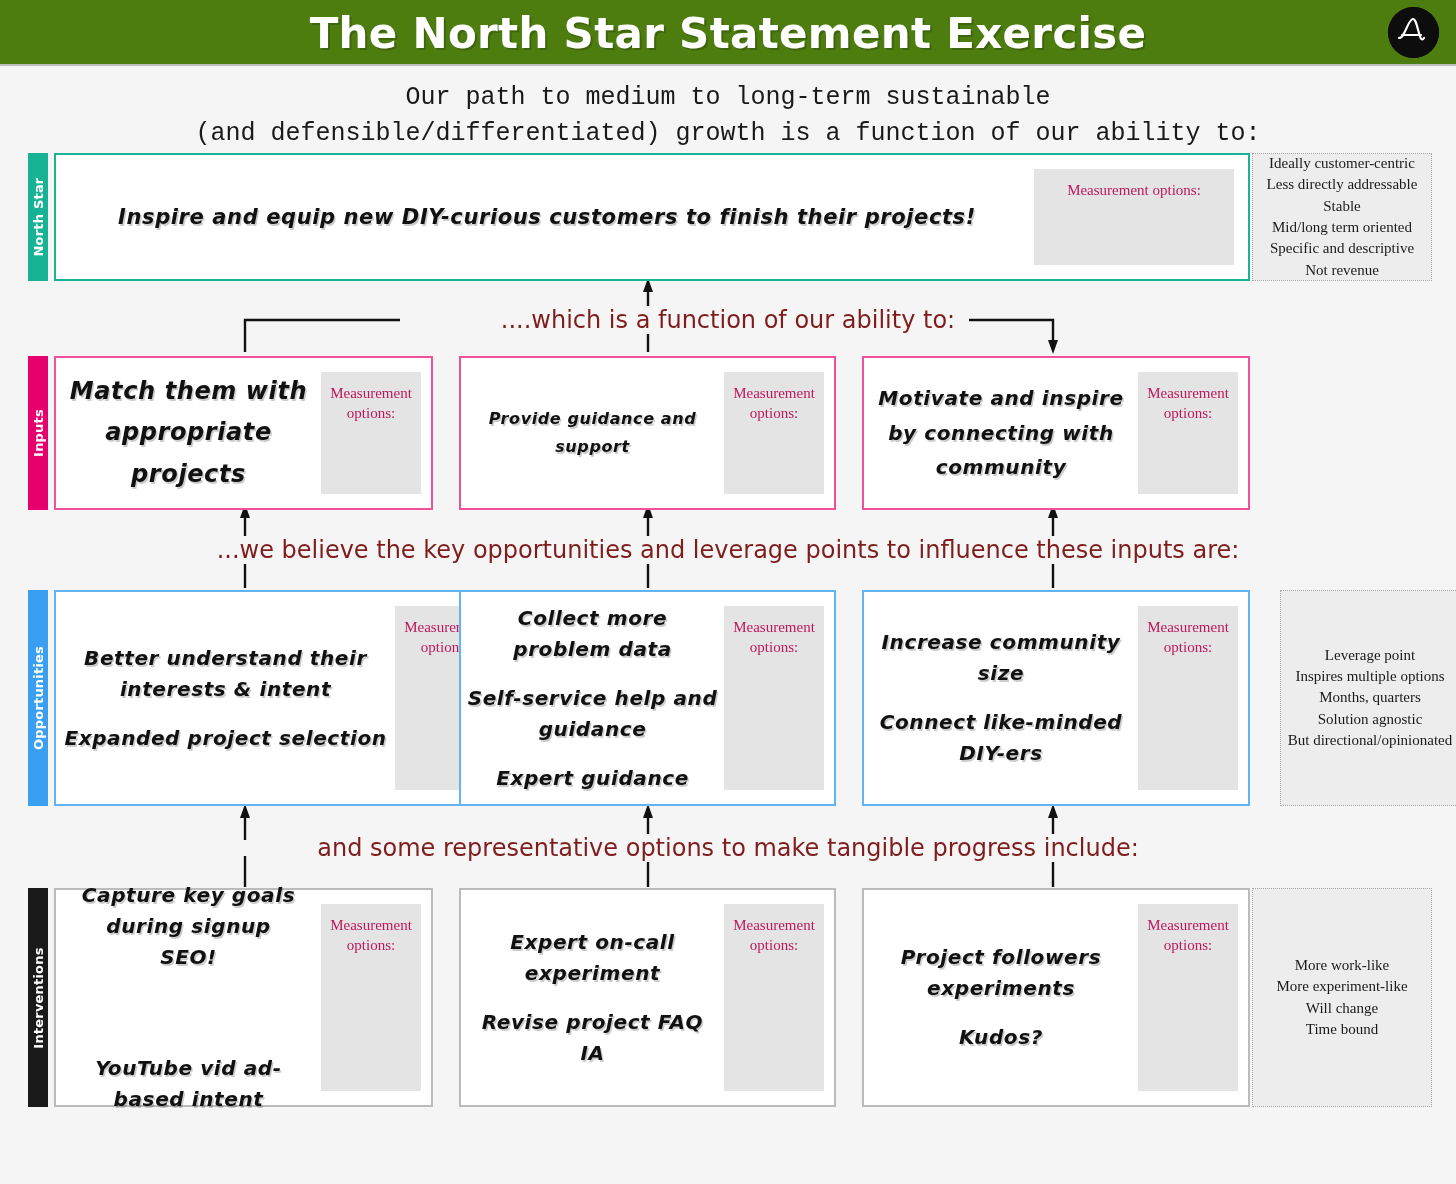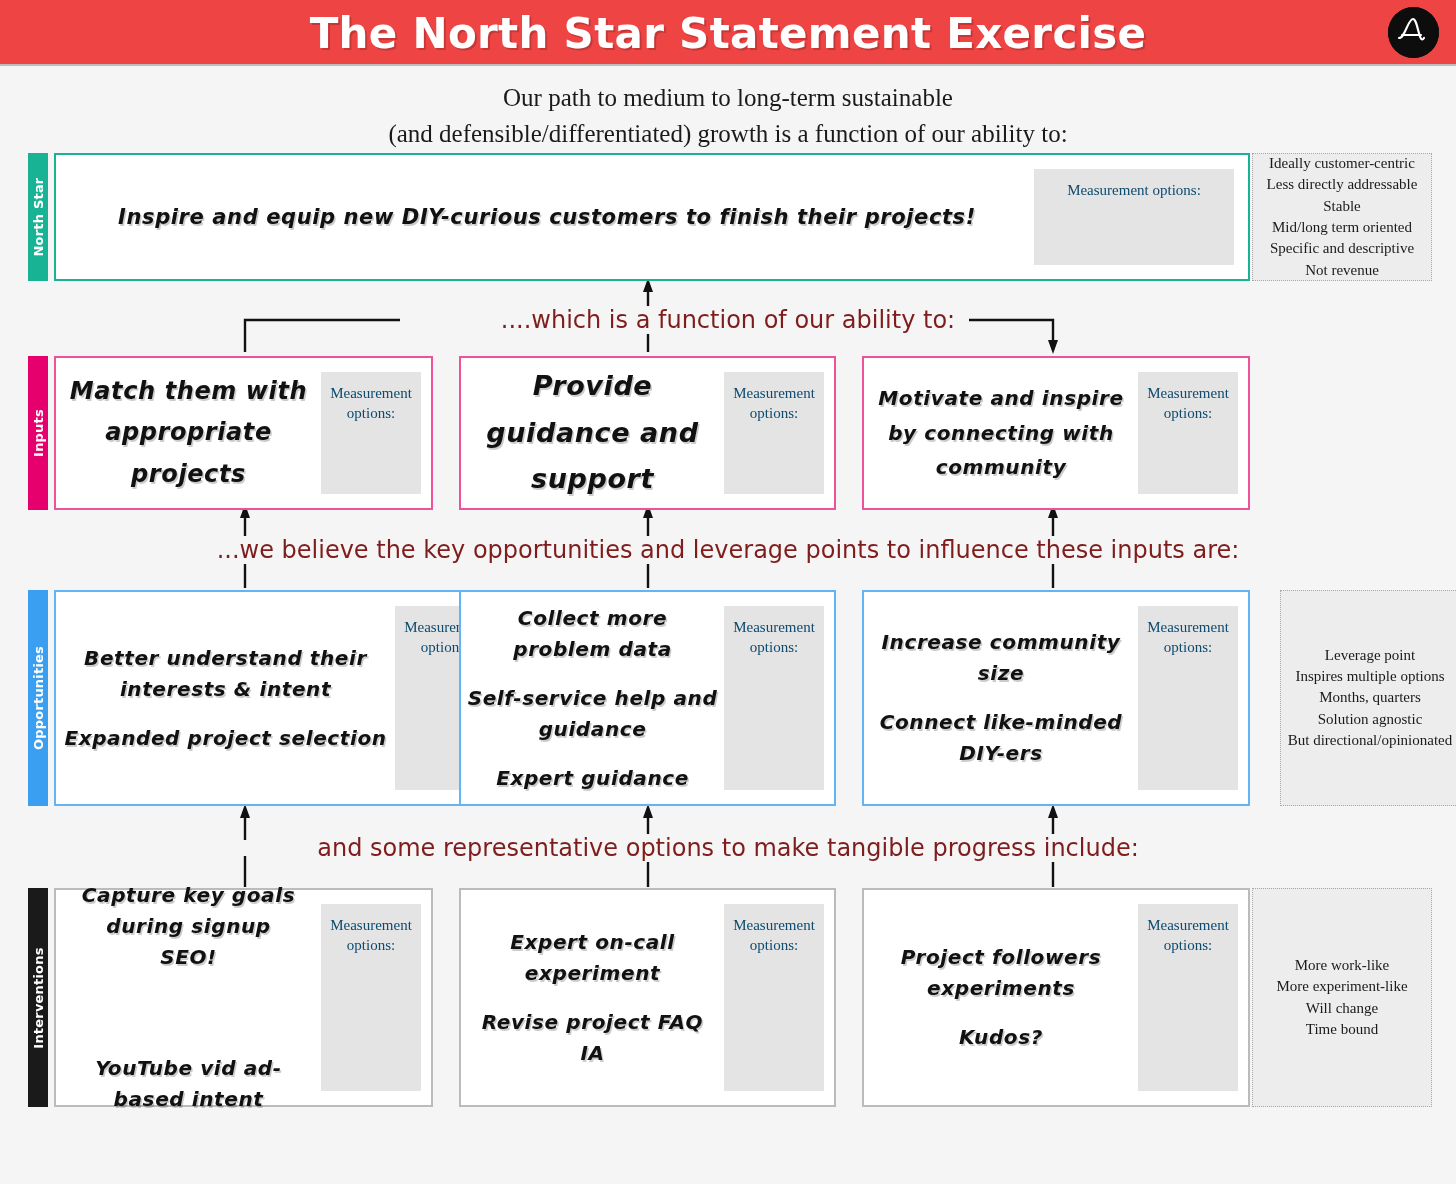--- a/index.html
+++ b/index.html
@@ -7,21 +7,21 @@
     width:1456px;height:1184px;
     background:#f5f5f5;
     font-family:"Liberation Sans", sans-serif;
     overflow:hidden;
     position:relative;
   }
 
   
   .header{
     position:absolute;left:0;top:0;width:1456px;height:66px;
-    background:#ef4444;
+    background:#4d7c0f;
     border-bottom:2px solid #bdbdbd;
     box-sizing:border-box;
   }
   .header-title{
     position:absolute;left:0;top:0;width:1456px;height:66px;
     display:flex;align-items:center;justify-content:center;
     color:#ffffff;
     font-family:"DejaVu Sans", sans-serif;
     font-weight:bold;
     font-size:42px;
@@ -34,21 +34,21 @@
     background:#0d0d0d;
   }
   .logo svg{display:block;}
 
   
   .intro{
     position:absolute;left:0;top:80px;width:1456px;
     text-align:center;
     font-size:25px;color:#1a1a1a;
     line-height:1.42;
-    font-family:Liberation Serif, serif;
+    font-family:Liberation Mono, monospace;
   }
   .intro div{white-space:nowrap;}
 
   
   .conn-text{
     position:absolute;
     font-size:24px;color:#7f1d1d;
     font-family:"DejaVu Sans", sans-serif;
     text-align:center;width:1456px;left:0;
     background:transparent;
@@ -104,21 +104,21 @@
   .meas{
     position:absolute;top:14px;bottom:14px;
     background:#e4e4e4;
     box-sizing:border-box;
     display:block;
     text-align:center;
     padding-top:12px;
   }
   .meas-label{
     font-family:"Liberation Serif", serif;
-    font-size:15px;color:#0c4a6e;line-height:1.3;
+    font-size:15px;color:#be185d;line-height:1.3;
   }
 
   .annot{
     position:absolute;top:0;height:100%;
     background:#ededed;
     border:1px dotted #a8a8a8;
     box-sizing:border-box;
     display:flex;align-items:center;justify-content:center;
   }
   .annot-list{
@@ -235,21 +235,21 @@
         <p class="para">Match them with appropriate projects</p>
       </div>
     </div>
     <div class="meas" style="right:10px;width:100px;">
       <div class="meas-label">Measurement options:</div>
     </div>
   </div>
 
   <div class="card" style="left:431px;width:377px;border-color:#f0529a;">
     <div class="card-body">
-      <div class="card-text" style="padding-right:110px;font-size:27px;">
+      <div class="card-text" style="padding-right:110px;font-size:16px;">
         <p class="para">Provide guidance and support</p>
       </div>
     </div>
     <div class="meas" style="right:10px;width:100px;">
       <div class="meas-label">Measurement options:</div>
     </div>
   </div>
 
   <div class="card" style="left:834px;width:388px;border-color:#f0529a;">
     <div class="card-body">

